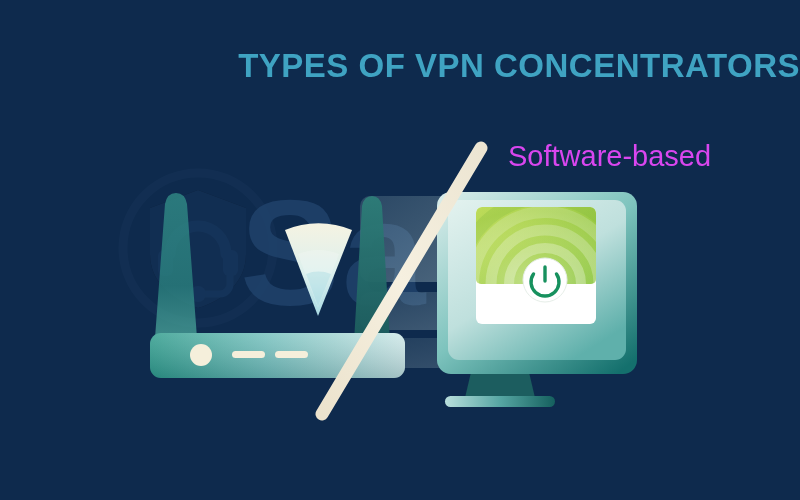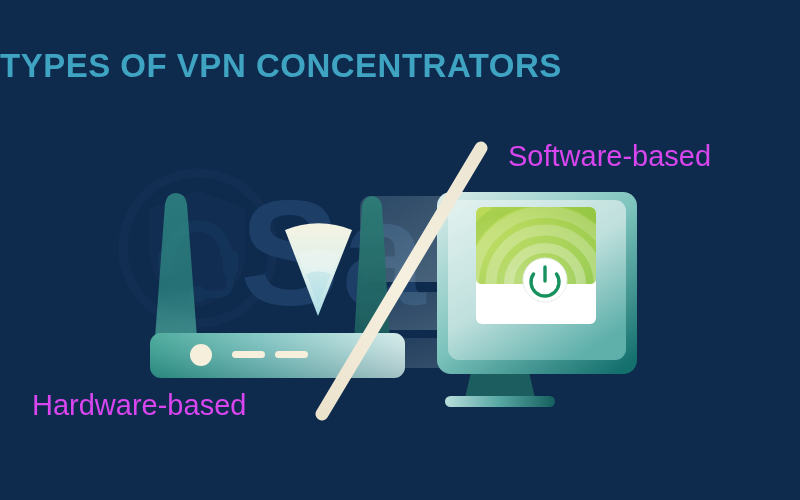--- a/index.html
+++ b/index.html
@@ -46,21 +46,21 @@
     white-space: nowrap;
     user-select: none;
   }
 
   
   .title {
     position: absolute;
     left: 0;
     top: 47px;
     width: 800px;
-    text-align: left;
+    text-align: right;
     font-size: 33px;
     font-weight: 700;
     letter-spacing: .5px;
     color: #3fa3c2;
     z-index: 12;
     user-select: none;
   }
 
   
   .art {
@@ -242,15 +242,14 @@
         </g>
       </g>
 
       <g>
         <line x1="322" y1="414" x2="481" y2="148" stroke="url(#gSlash)" stroke-width="13" stroke-linecap="round"></line>
       </g>
     </svg>
   </div>
 
   <div class="lbl lbl-sw">Software-based</div>
-  <div class="lbl lbl-hw">Hardware-based</div>
 
 </div>
 
 </body></html>

